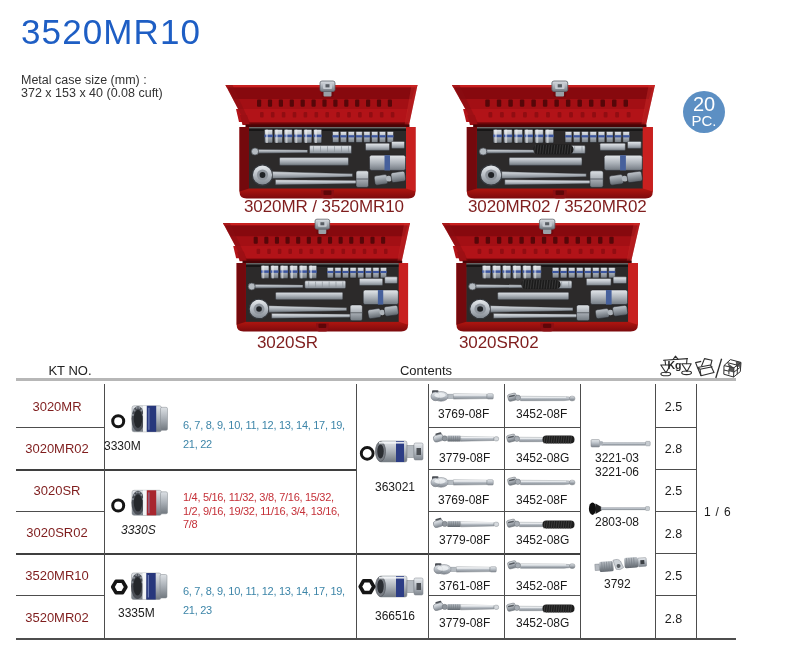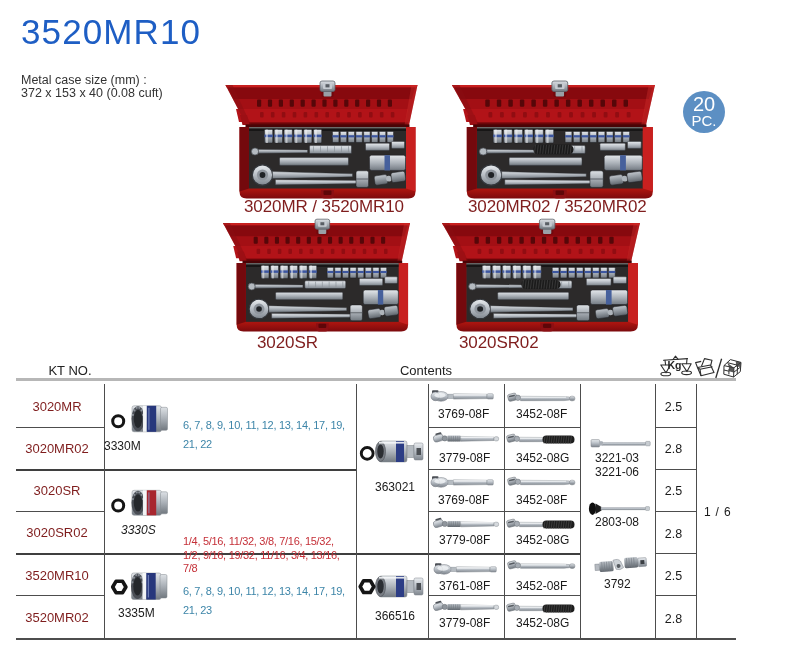--- a/index.html
+++ b/index.html
@@ -95,21 +95,21 @@
 
   <div class="wt" style="left:655px;top:400px;">2.5</div>
   <div class="wt" style="left:655px;top:442px;">2.8</div>
   <div class="wt" style="left:655px;top:484px;">2.5</div>
   <div class="wt" style="left:655px;top:527px;">2.8</div>
   <div class="wt" style="left:655px;top:569px;">2.5</div>
   <div class="wt" style="left:655px;top:612px;">2.8</div>
   <div class="pn" style="left:704px;top:505px;letter-spacing:0.8px;">1 / 6</div>
 
   <div class="blue" style="left:183px;top:416px;">6, 7, 8, 9, 10, 11, 12, 13, 14, 17, 19,<br>21, 22</div>
-  <div class="red" style="left:183px;top:491px;margin-top:44px;">1/4, 5/16, 11/32, 3/8, 7/16, 15/32,<br>1/2, 9/16, 19/32, 11/16, 3/4, 13/16,<br>7/8</div>
+  <div class="red" style="left:183px;top:491px;">1/4, 5/16, 11/32, 3/8, 7/16, 15/32,<br>1/2, 9/16, 19/32, 11/16, 3/4, 13/16,<br>7/8</div>
   <div class="blue" style="left:183px;top:582px;">6, 7, 8, 9, 10, 11, 12, 13, 14, 17, 19,<br>21, 23</div>
 <svg class="abs" style="left:0;top:0;" width="799" height="648" viewBox="0 0 799 648">
 <defs>
 <linearGradient id="gC" x1="0" y1="0" x2="0" y2="1">
  <stop offset="0" stop-color="#e9ecef"></stop>
         <stop offset="0.45" stop-color="#bcc2c9"></stop>
         <stop offset="1" stop-color="#7f868e"></stop>
 </linearGradient>
 <linearGradient id="gC2" x1="0" y1="0" x2="0" y2="1">
  <stop offset="0" stop-color="#dde1e5"></stop>

